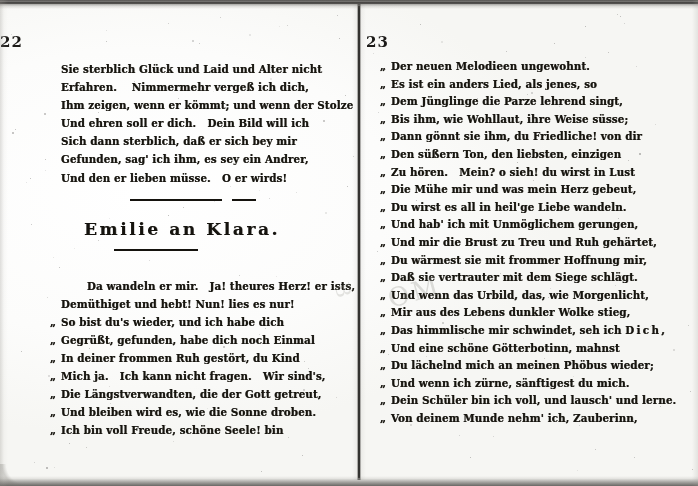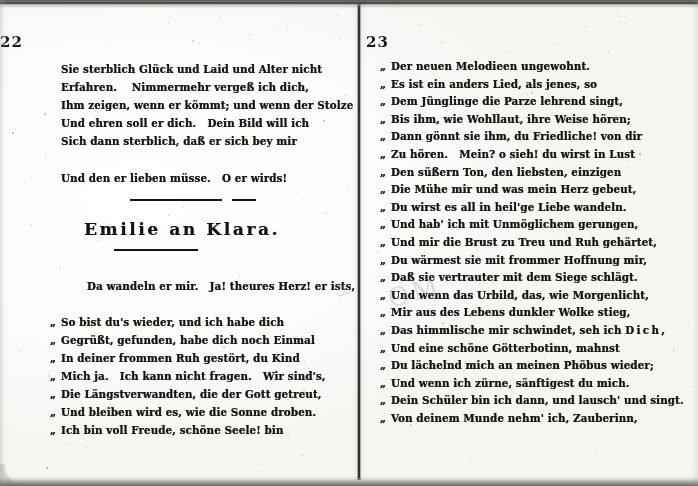--- a/index.html
+++ b/index.html
@@ -245,35 +245,35 @@
 
   <div class="page page-left">
     <div class="folio">22</div>
     <div class="textblock">
       <div id="left-stanza-end">
           <div class="line"><span class="qm blank">&nbsp;</span><span>Sie sterblich Glück und Laid und Alter nicht</span></div>
           <div class="line"><span class="qm blank">&nbsp;</span><span>Erfahren.    Nimmermehr vergeß ich dich,</span></div>
           <div class="line"><span class="qm blank">&nbsp;</span><span>Ihm zeigen, wenn er kömmt; und wenn der Stolze</span></div>
           <div class="line"><span class="qm blank">&nbsp;</span><span>Und ehren soll er dich.   Dein Bild will ich</span></div>
           <div class="line"><span class="qm blank">&nbsp;</span><span>Sich dann sterblich, daß er sich bey mir</span></div>
-          <div class="line"><span class="qm blank">&nbsp;</span></div>
+          <div class="line"><span class="qm blank">&nbsp;</span><span>Gefunden, sag' ich ihm, es sey ein Andrer,</span></div>
           <div class="line"><span class="qm blank">&nbsp;</span><span>Und den er lieben müsse.   O er wirds!</span></div>
         </div>
       <div class="rule-row">
         <div class="rule rule-long"></div>
         <div class="rule rule-short"></div>
       </div>
       <div class="heading">Emilie an Klara.</div>
       <div class="rule-row">
         <div class="rule rule-title"></div>
       </div>
       <div class="spacer-sm"></div>
       <div id="left-poem">
           <div class="line indent"><span class="qm blank">&nbsp;</span><span>Da wandeln er mir.   Ja! theures Herz! er ists,</span></div>
-          <div class="line"><span class="qm blank">&nbsp;</span></div>
+          <div class="line"><span class="qm blank">&nbsp;</span><span>Demüthiget und hebt! Nun! lies es nur!</span></div>
           <div class="line"><span class="qm">„</span><span>So bist du's wieder, und ich habe dich</span></div>
           <div class="line"><span class="qm">„</span><span>Gegrüßt, gefunden, habe dich noch Einmal</span></div>
           <div class="line"><span class="qm">„</span><span>In deiner frommen Ruh gestört, du Kind</span></div>
           <div class="line"><span class="qm">„</span><span>Mich ja.   Ich kann nicht fragen.   Wir sind's,</span></div>
           <div class="line"><span class="qm">„</span><span>Die Längstverwandten, die der Gott getreut,</span></div>
           <div class="line"><span class="qm">„</span><span>Und bleiben wird es, wie die Sonne droben.</span></div>
           <div class="line"><span class="qm">„</span><span>Ich bin voll Freude, schöne Seele! bin</span></div>
         </div>
     </div>
   </div>
@@ -281,37 +281,37 @@
   <div class="gutter"></div>
   <div class="gutter-line"></div>
 
   <div class="page page-right">
     <div class="folio">23</div>
     <div class="textblock">
       <div id="right-poem">
           <div class="line"><span class="qm">„</span><span>Der neuen Melodieen ungewohnt.</span></div>
           <div class="line"><span class="qm">„</span><span>Es ist ein anders Lied, als jenes, so</span></div>
           <div class="line"><span class="qm">„</span><span>Dem Jünglinge die Parze lehrend singt,</span></div>
-          <div class="line"><span class="qm">„</span><span>Bis ihm, wie Wohllaut, ihre Weise hören;</span></div>
+          <div class="line"><span class="qm">„</span><span>Bis ihm, wie Wohllaut, ihre Weise süsse;</span></div>
           <div class="line"><span class="qm">„</span><span>Dann gönnt sie ihm, du Friedliche! von dir</span></div>
+          <div class="line"><span class="qm">„</span><span>Den süßern Ton, den liebsten, einzigen</span></div>
           <div class="line"><span class="qm">„</span><span>Zu hören.   Mein? o sieh! du wirst in Lust</span></div>
-          <div class="line"><span class="qm">„</span><span>Den süßern Ton, den liebsten, einzigen</span></div>
           <div class="line"><span class="qm">„</span><span>Die Mühe mir und was mein Herz gebeut,</span></div>
           <div class="line"><span class="qm">„</span><span>Du wirst es all in heil'ge Liebe wandeln.</span></div>
           <div class="line"><span class="qm">„</span><span>Und hab' ich mit Unmöglichem gerungen,</span></div>
           <div class="line"><span class="qm">„</span><span>Und mir die Brust zu Treu und Ruh gehärtet,</span></div>
           <div class="line"><span class="qm">„</span><span>Du wärmest sie mit frommer Hoffnung mir,</span></div>
           <div class="line"><span class="qm">„</span><span>Daß sie vertrauter mit dem Siege schlägt.</span></div>
           <div class="line"><span class="qm">„</span><span>Und wenn das Urbild, das, wie Morgenlicht,</span></div>
           <div class="line"><span class="qm">„</span><span>Mir aus des Lebens dunkler Wolke stieg,</span></div>
           <div class="line"><span class="qm">„</span><span>Das himmlische mir schwindet, seh ich <span class="sp">Dich</span>,</span></div>
           <div class="line"><span class="qm">„</span><span>Und eine schöne Götterbotinn, mahnst</span></div>
           <div class="line"><span class="qm">„</span><span>Du lächelnd mich an meinen Phöbus wieder;</span></div>
           <div class="line"><span class="qm">„</span><span>Und wenn ich zürne, sänftigest du mich.</span></div>
-          <div class="line"><span class="qm">„</span><span>Dein Schüler bin ich dann, und lausch' und singt.</span></div>
+          <div class="line"><span class="qm">„</span><span>Dein Schüler bin ich voll, und lausch' und lerne.</span></div>
           <div class="line"><span class="qm">„</span><span>Von deinem Munde nehm' ich, Zauberinn,</span></div>
         </div>
     </div>
   </div>
 
   <div class="showthrough">OM</div>
   <div class="showthrough-2">B</div>
   <div class="speckles" id="speckles">
       <div class="spk" style="width: 1px; height: 1px; left: 556.047px; top: 272.777px; opacity: 0.29;"></div>
       <div class="spk" style="width: 1px; height: 1px; left: 347.332px; top: 186.485px; opacity: 0.61;"></div>

